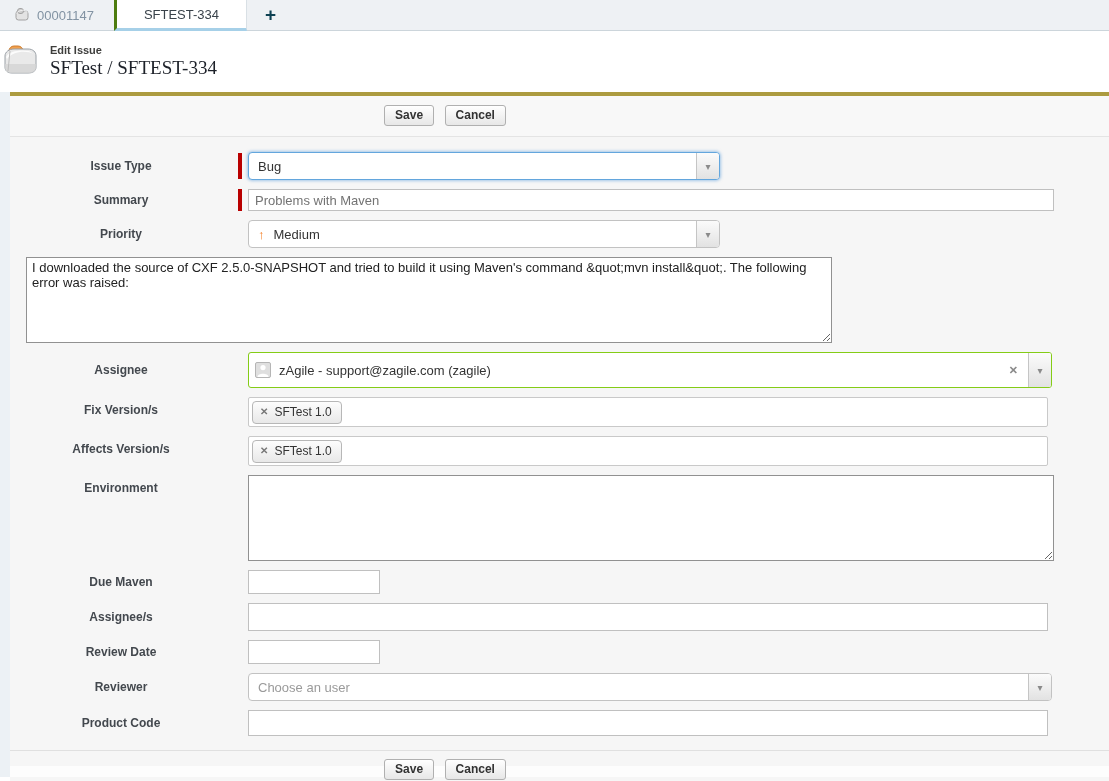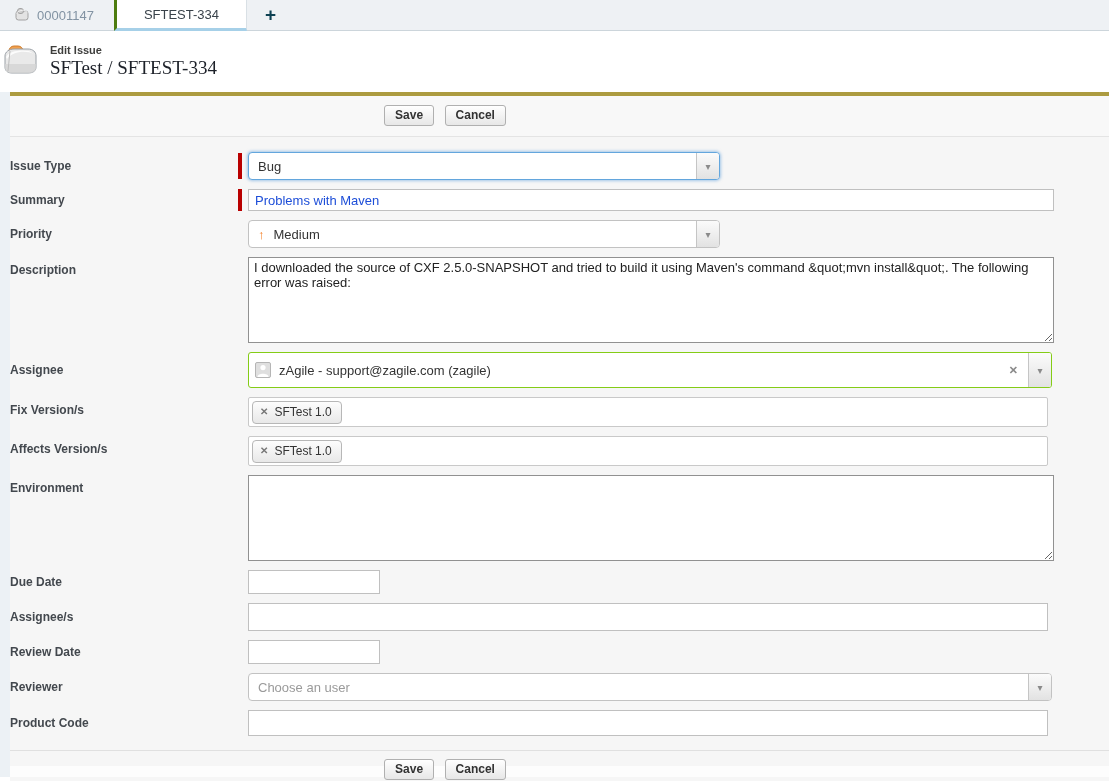--- a/index.html
+++ b/index.html
@@ -32,36 +32,36 @@
     background:linear-gradient(#ffffff,#e7e7e7); border:1px solid #b0b0b0; border-radius:3px;
     margin:0 3px; cursor:pointer; font-family:"Liberation Sans",sans-serif; }
   .footerbar { background:#f6f6f6; border-top:1px solid #e0e0e0; padding:8px 0 10px; margin-top:14px; }
   .after-panel { height:11px; background:#fdfdfd; margin-left:10px; }
 
   
   .form { padding-top:15px; }
   .row { display:flex; align-items:center; margin-bottom:9px; }
   .row.top { align-items:flex-start; }
   .row.top .flabel { padding-top:6px; }
-  .flabel { width:222px; flex:none; text-align:left; font-size:12px; font-weight:bold; color:#43484e; }
+  .flabel { width:222px; flex:none; text-align:center; font-size:12px; font-weight:bold; color:#43484e; }
   .gap { width:16px; flex:none; display:flex; align-items:center; justify-content:center; }
   .row.top .gap { padding-top:3px; }
   .reqbar { width:4px; height:26px; background:#b90000; }
   .reqbar.small { height:22px; }
 
   .sel { height:28px; background:#fff; border:1px solid #c2c2c2; border-radius:4px;
     display:flex; align-items:stretch; overflow:hidden; }
   .sel.focused { border-color:#63a6dd; box-shadow:0 0 3px 1px rgba(96,160,220,.55); }
   .sel-val { flex:1; display:flex; align-items:center; padding-left:9px; font-size:13px; color:#333; gap:9px; }
   .sel-btn { width:23px; flex:none; border-left:1px solid #c5c5c5;
     background:linear-gradient(#fbfbfb,#e2e2e2); display:flex; align-items:center; justify-content:center;
     color:#8a8a8a; font-size:10px; cursor:pointer; }
   .w-short { width:472px; }
 
-  .txt { border:1px solid #c0c0c0; background:#fff; font-size:13px; color:#1d4ed8;
+  .txt { border:1px solid #c0c0c0; background:#fff; font-size:13px; color:#737373;
     padding:0 6px; font-family:"Liberation Sans",sans-serif; }
   .input-summary { width:806px; height:22px; }
   .input-date { width:132px; height:24px; }
   .input-wide { width:800px; height:28px; }
   .input-product { width:800px; height:26px; }
 
   textarea.tarea { width:806px; height:86px; border:1px solid #919191; background:#fff;
     font-size:13px; color:#222; padding:2px 5px; font-family:"Liberation Sans",sans-serif;
     resize:both; }
 
@@ -157,21 +157,20 @@
         <div class="sel w-short">
           <div class="sel-val">
             <span class="prio-arrow">↑</span>
             <span>Medium</span>
           </div>
           <div class="sel-btn">▾</div>
         </div>
       </div>
 
       <div class="row top">
-        <div class="flabel">Description</div>
         <div class="gap"></div>
         <textarea class="tarea" style="">I downloaded the source of CXF 2.5.0-SNAPSHOT and tried to build it using Maven's command &amp;quot;mvn install&amp;quot;. The following error was raised:</textarea>
       </div>
 
       <div class="row" style="margin-top:3px;">
         <div class="flabel">Assignee</div>
         <div class="gap"></div>
         <div class="combo">
           <div class="combo-val">
             <span class="avatar">
@@ -209,21 +208,21 @@
         </div>
       </div>
 
       <div class="row top">
         <div class="flabel">Environment</div>
         <div class="gap"></div>
         <textarea class="tarea" style=""></textarea>
       </div>
 
       <div class="row" style="margin-top:3px;">
-        <div class="flabel">Due Date</div>
+        <div class="flabel">Due Maven</div>
         <div class="gap"></div>
         <input class="txt input-date" value="" style="">
       </div>
 
       <div class="row">
         <div class="flabel">Assignee/s</div>
         <div class="gap"></div>
         <input class="txt input-wide" value="" style="">
       </div>
 

